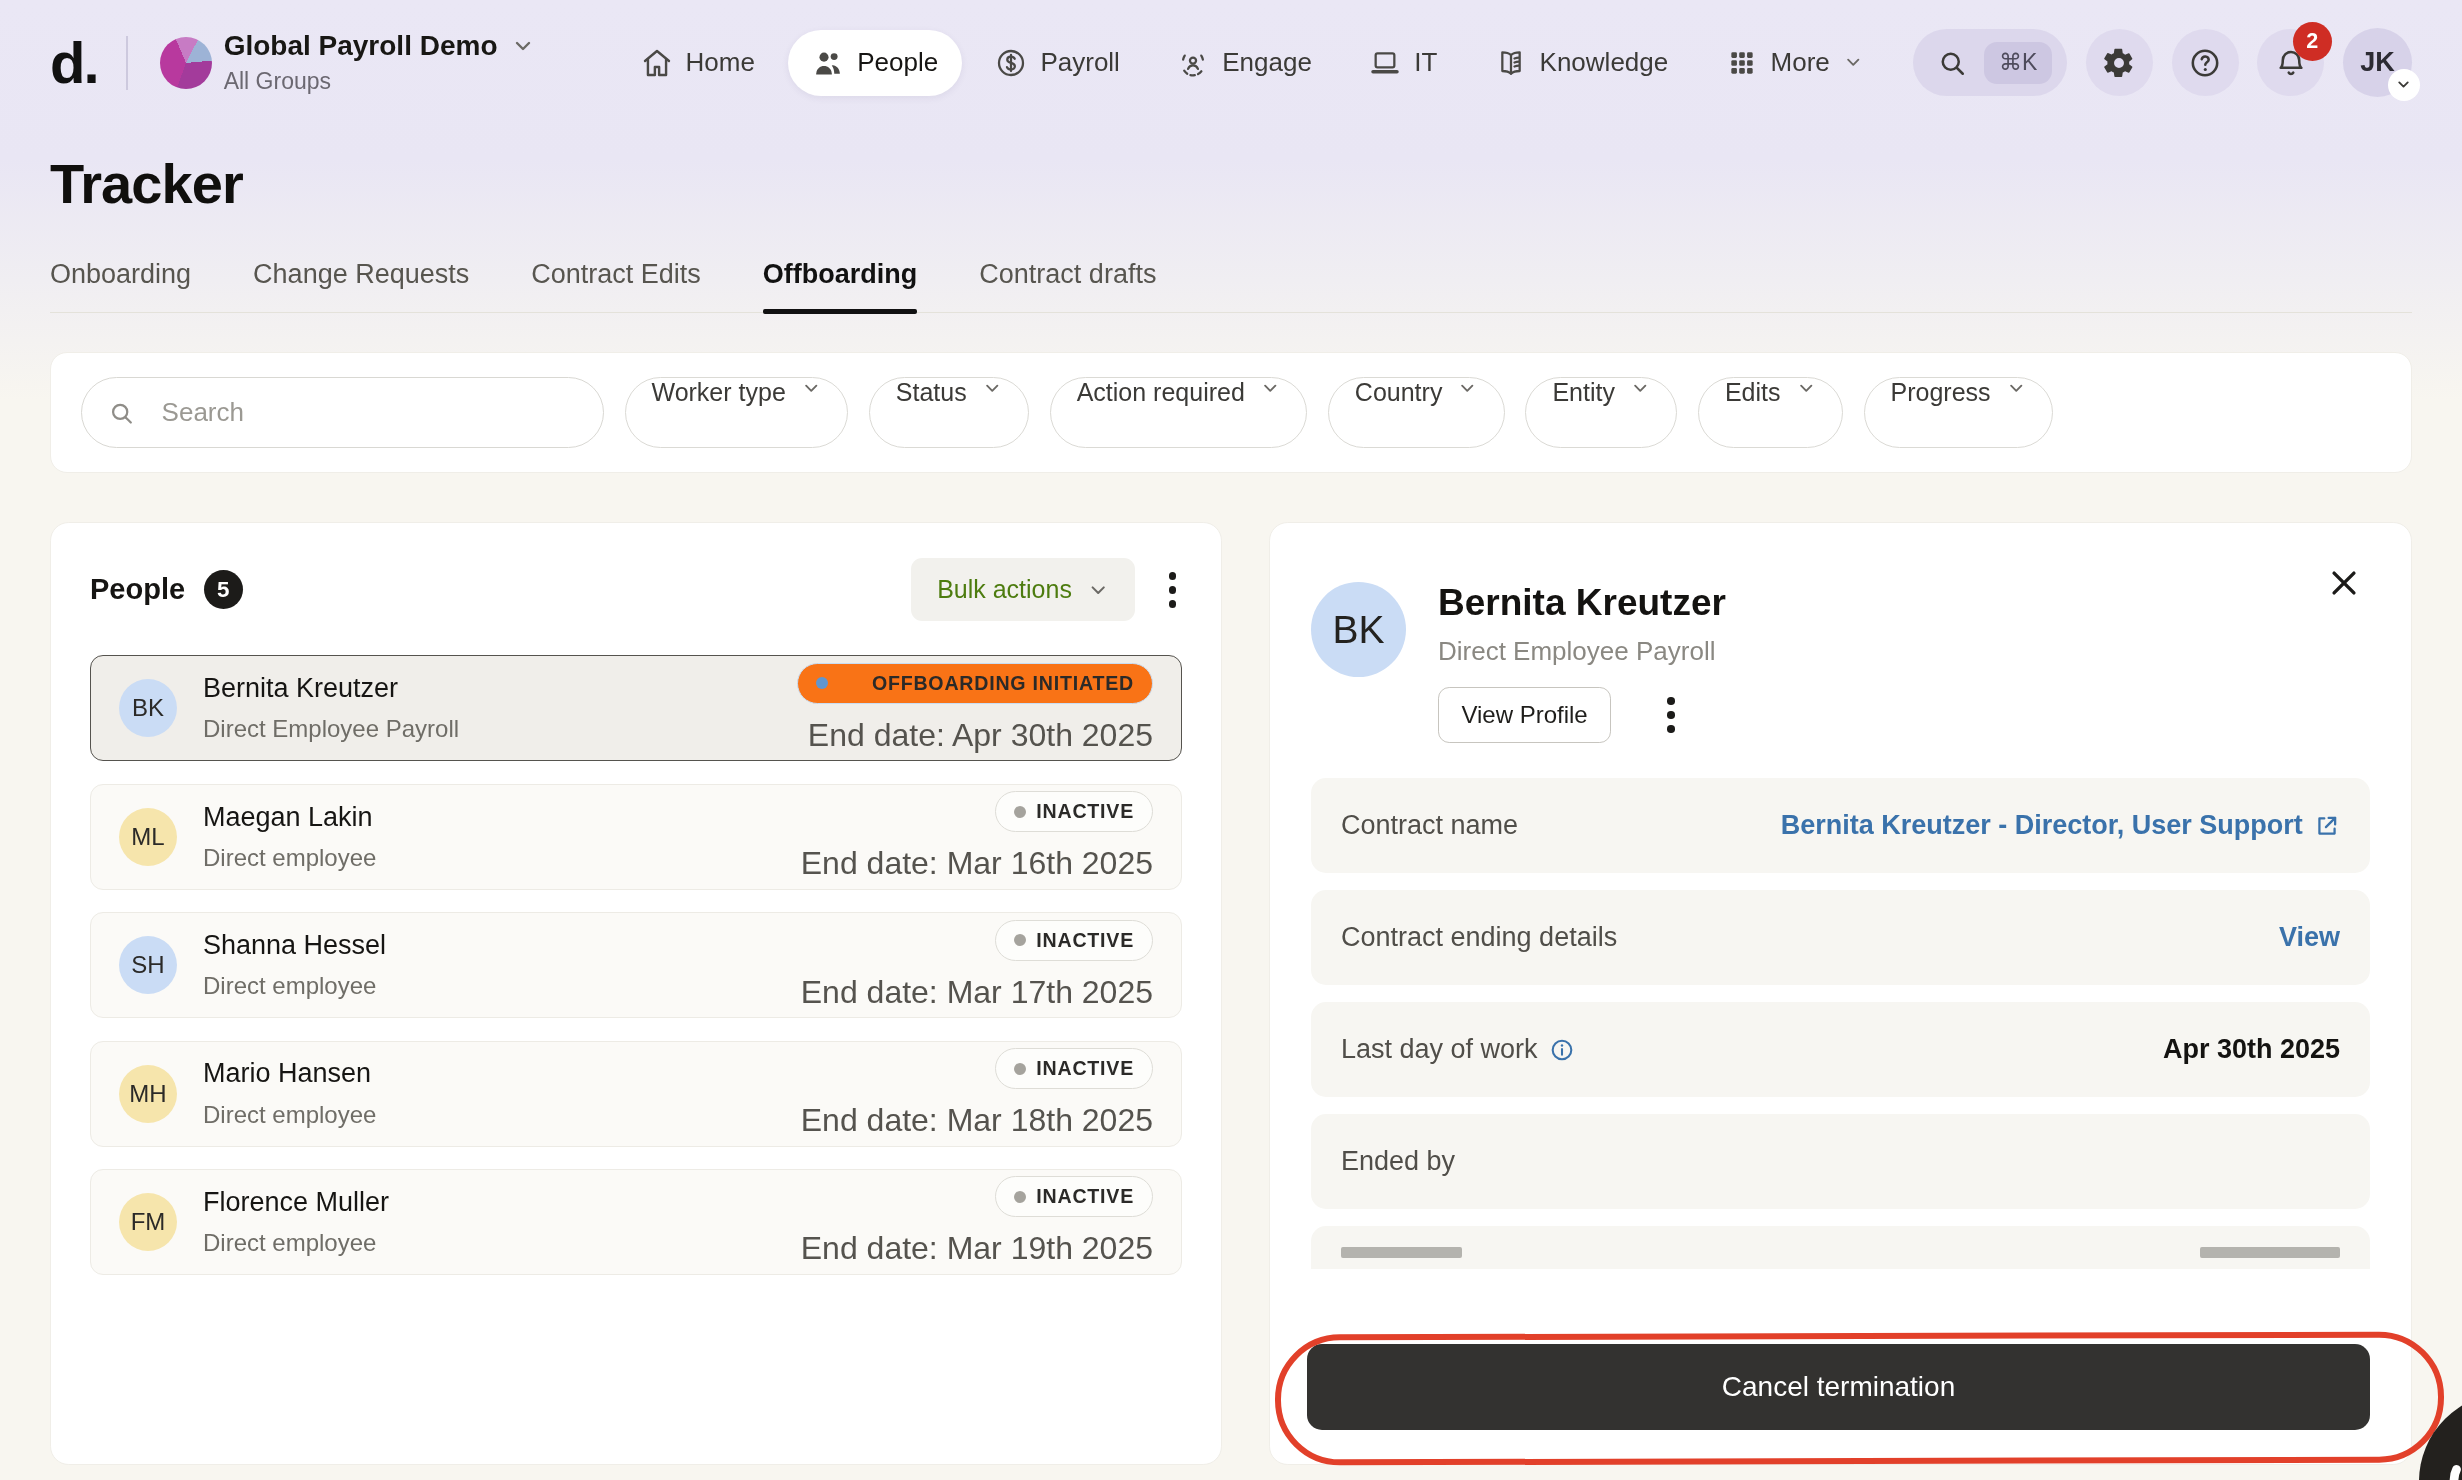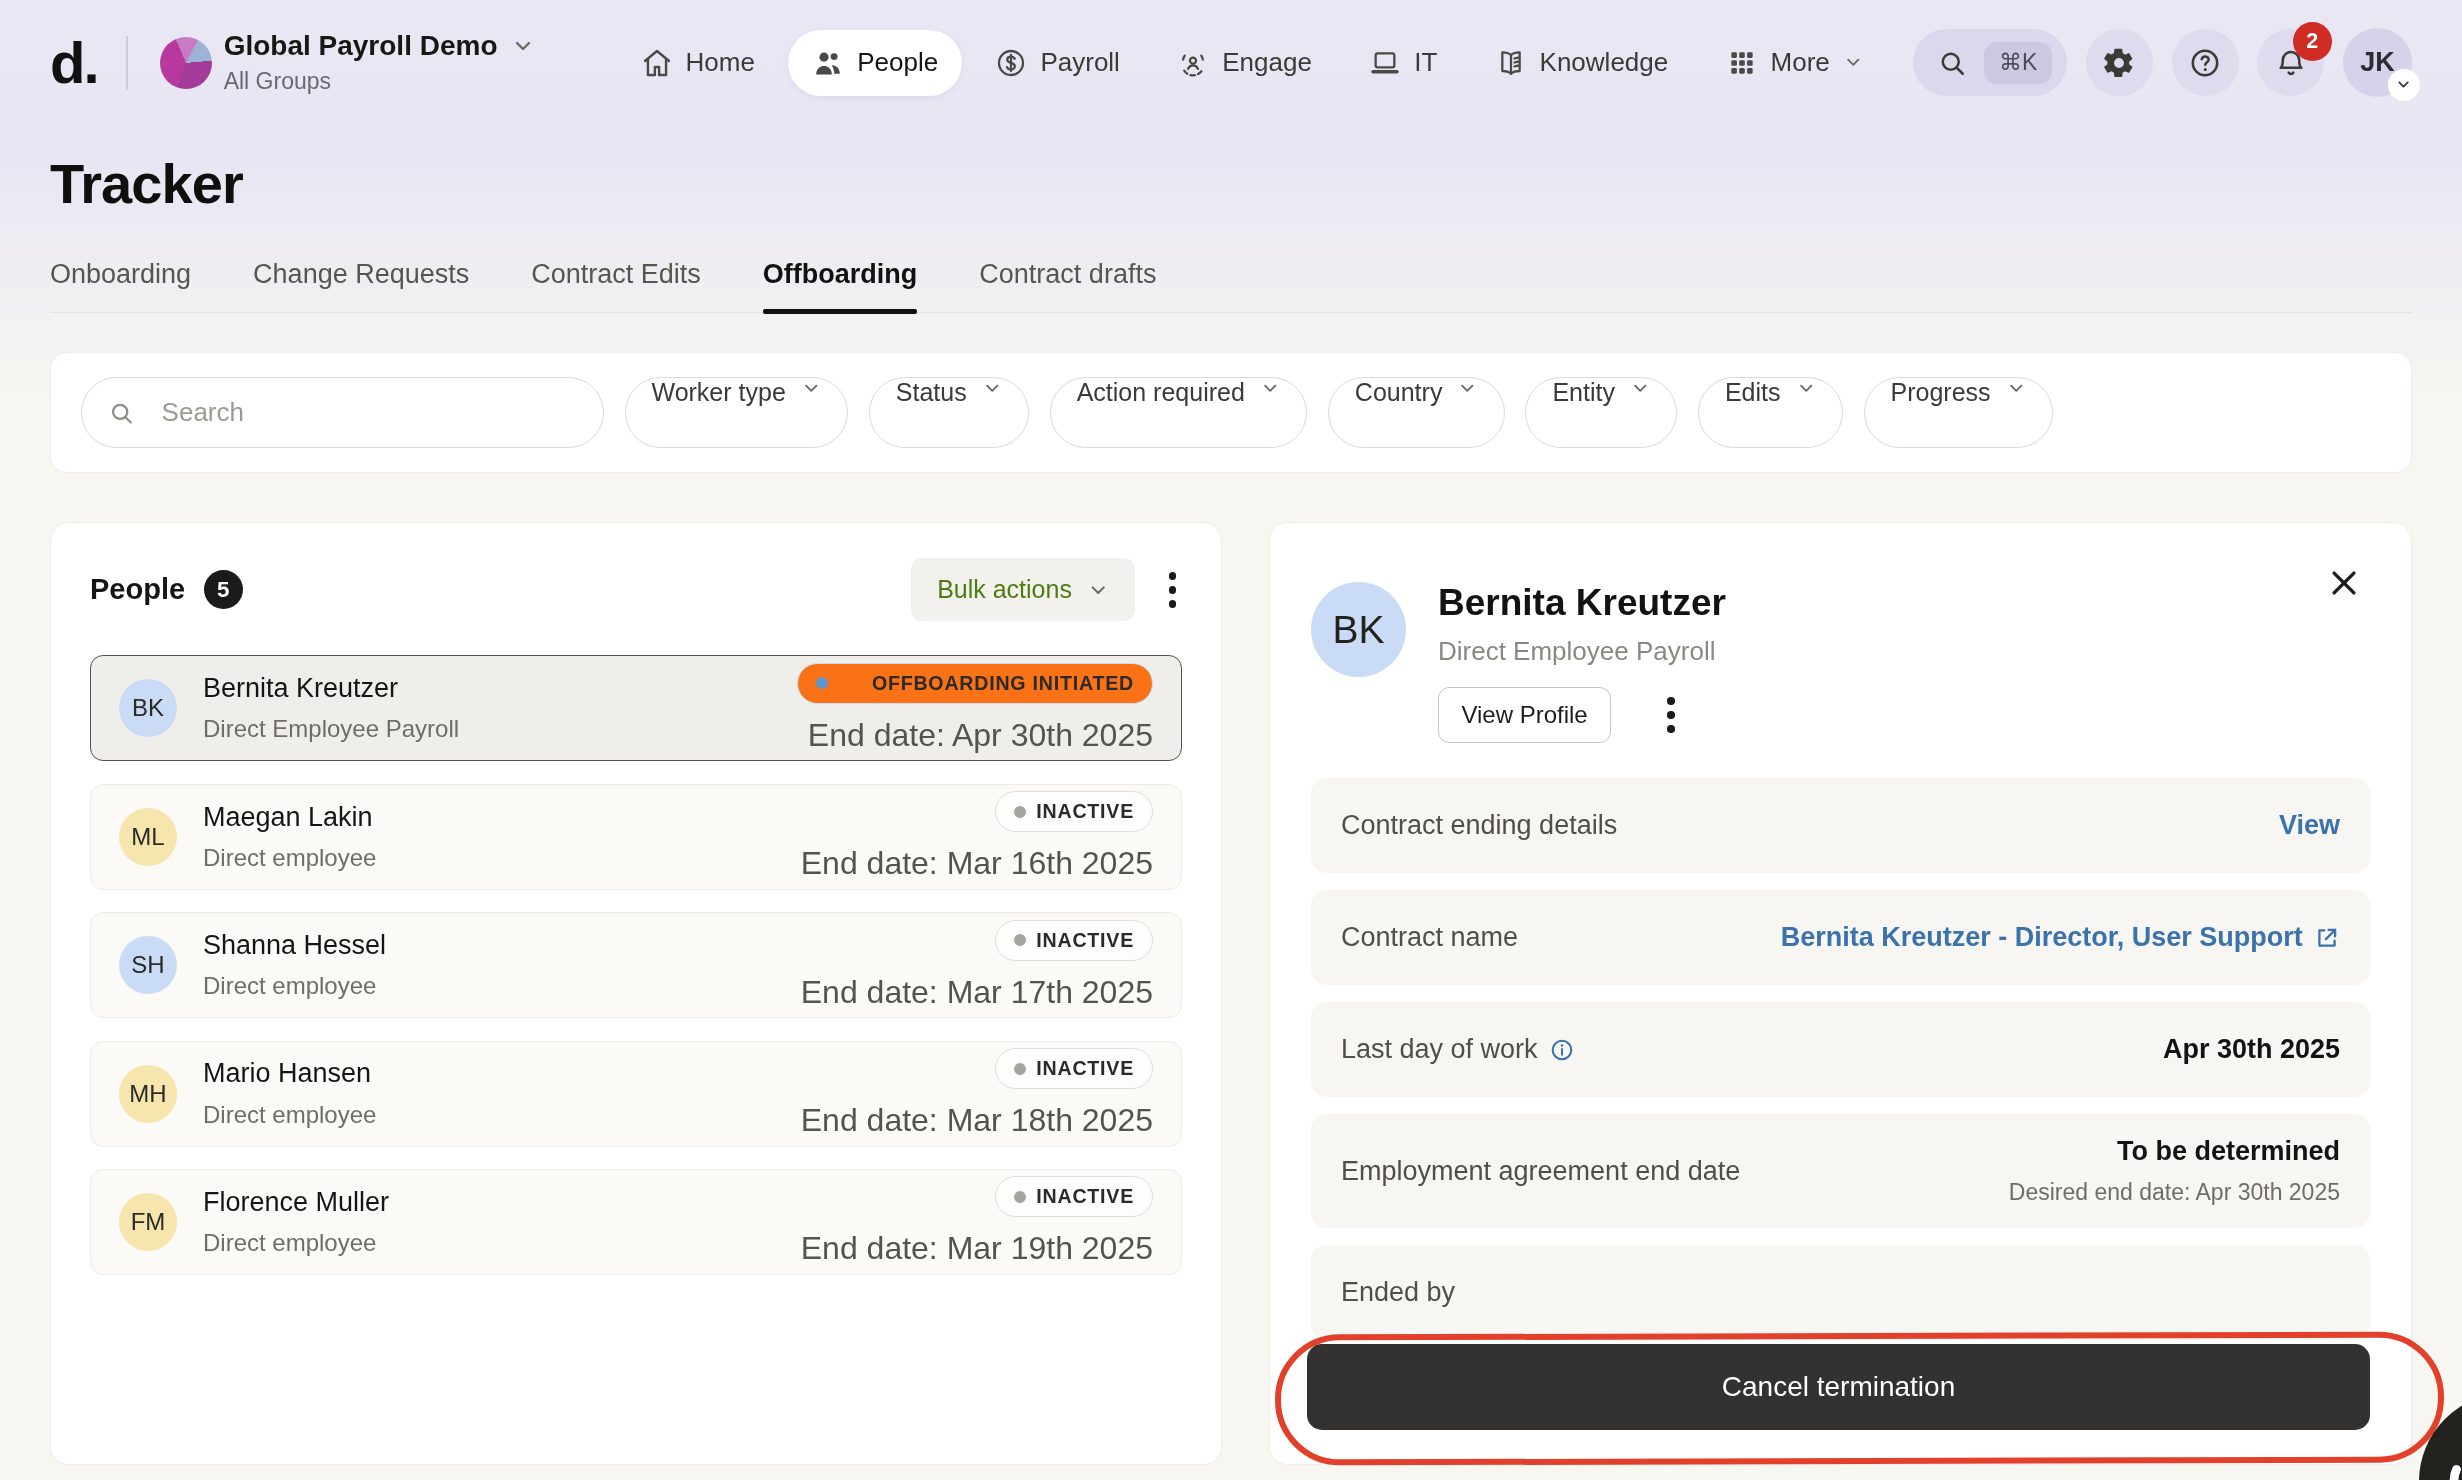--- a/index.html
+++ b/index.html
@@ -430,57 +430,50 @@
               <i></i>
               <i></i>
               <i></i>
             </div>
         </div>
       </div>
     </div>
 
     <div class="detail-rows">
       <div class="d-row">
-        <span class="d-label">Contract ending details</span>
-        <span class="d-value"><span class="link-val">View</span></span>
-      </div>
-
-      <div class="d-row">
         <span class="d-label">Contract name</span>
         <span class="d-value">
           <span class="link-val">
             <span>Bernita Kreutzer - Director, User Support</span>
             <svg width="26" height="26" viewBox="0 0 24 24" fill="none" stroke="currentColor" stroke-width="2.1" stroke-linecap="round" stroke-linejoin="round">
                 <path d="M9.5 5H5v14h14v-4.5"></path>
                 <path d="M13.5 4.5H19.5V10.5"></path>
                 <path d="m19.5 4.5-8.5 8.5"></path>
               </svg>
           </span>
         </span>
       </div>
 
       <div class="d-row">
+        <span class="d-label">Contract ending details</span>
+        <span class="d-value"><span class="link-val">View</span></span>
+      </div>
+
+      <div class="d-row">
         <span class="d-label">
           <span>Last day of work</span>
           <svg class="info-icon" width="26" height="26" viewBox="0 0 24 24" fill="none" stroke="currentColor" stroke-width="1.9" stroke-linecap="round">
               <circle cx="12" cy="12" r="8.6"></circle>
               <path d="M12 11v5.4"></path>
               <circle cx="12" cy="7.8" r="1.1" fill="currentColor" stroke="none"></circle>
             </svg>
         </span>
         <span class="d-value"><span class="bold-val">Apr 30th 2025</span></span>
       </div>
 
-      <div class="d-row">
-        <span class="d-label">Employment agreement end date</span>
-        <span class="d-value">
-          <div class="bold-val">To be determined</div>
-          <div class="sub-val">Desired end date: Apr 30th 2025</div>
-        </span>
-      </div>
 
       <div class="d-row">
         <span class="d-label">Ended by</span>
       </div>
 
       <div class="d-row clipped">
         <span class="smudge" style="width:121px;"></span>
         <span class="smudge" style="width:140px;"></span>
       </div>
     </div>

